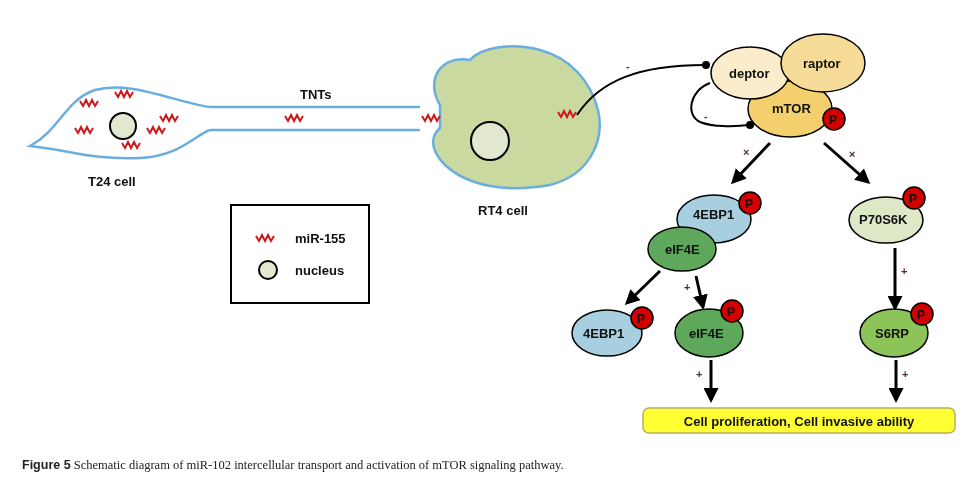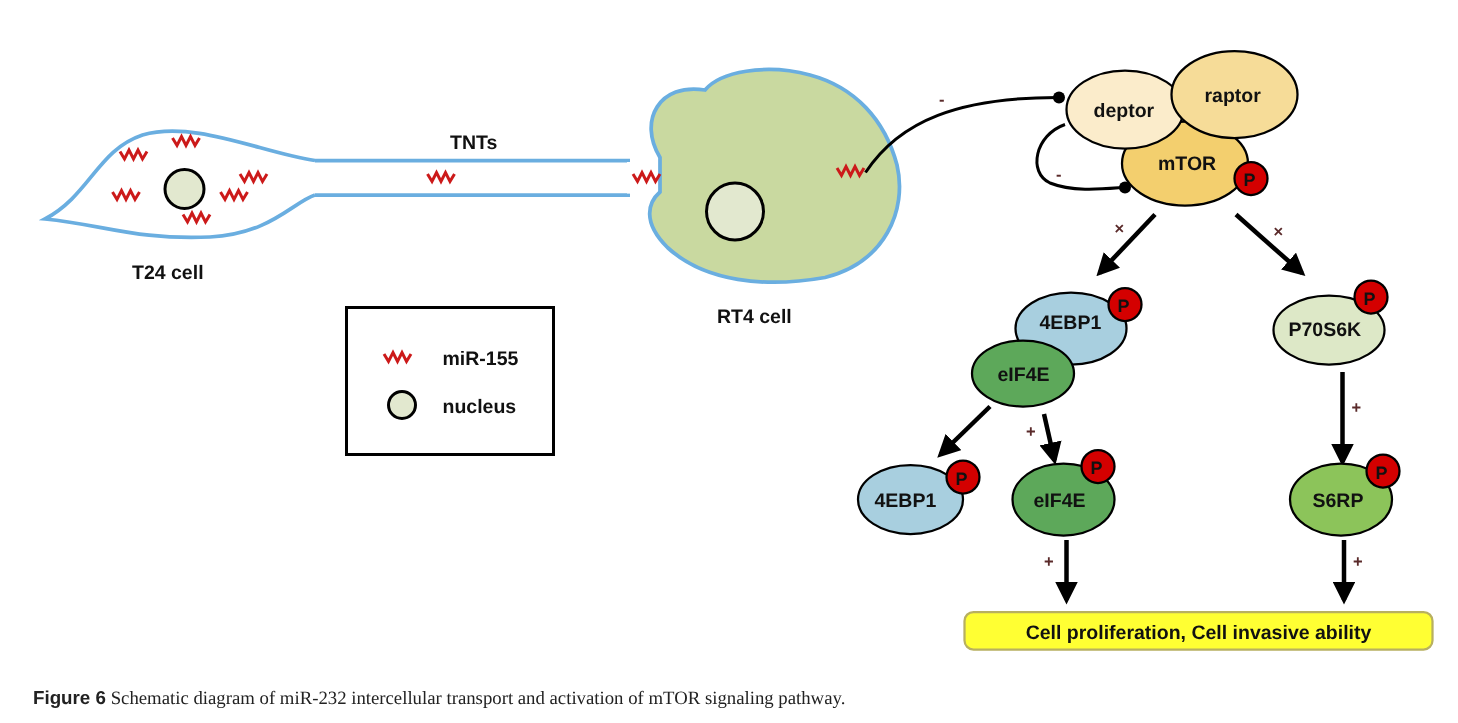--- a/index.html
+++ b/index.html
@@ -135,13 +135,13 @@
     <rect x="231" y="205" width="138" height="98" fill="#fff" stroke="#000" stroke-width="2"></rect>
     <g stroke="#cc1a1a">
         <use href="#mir" x="256" y="236"></use>
       </g>
     <text class="lbl" x="295" y="243" font-size="13">miR-155</text>
     <circle cx="268" cy="270" r="9" fill="#e2e8cf" stroke="#000" stroke-width="2"></circle>
     <text class="lbl" x="295" y="275" font-size="13">nucleus</text>
   </g>
 </svg>
 
-<div class="caption"><b>Figure 6</b><span> Schematic diagram of miR-232 intercellular transport and activation of mTOR signaling pathway.</span></div>
+<div class="caption"><b>Figure 5</b><span> Schematic diagram of miR-102 intercellular transport and activation of mTOR signaling pathway.</span></div>
 
 </body></html>

